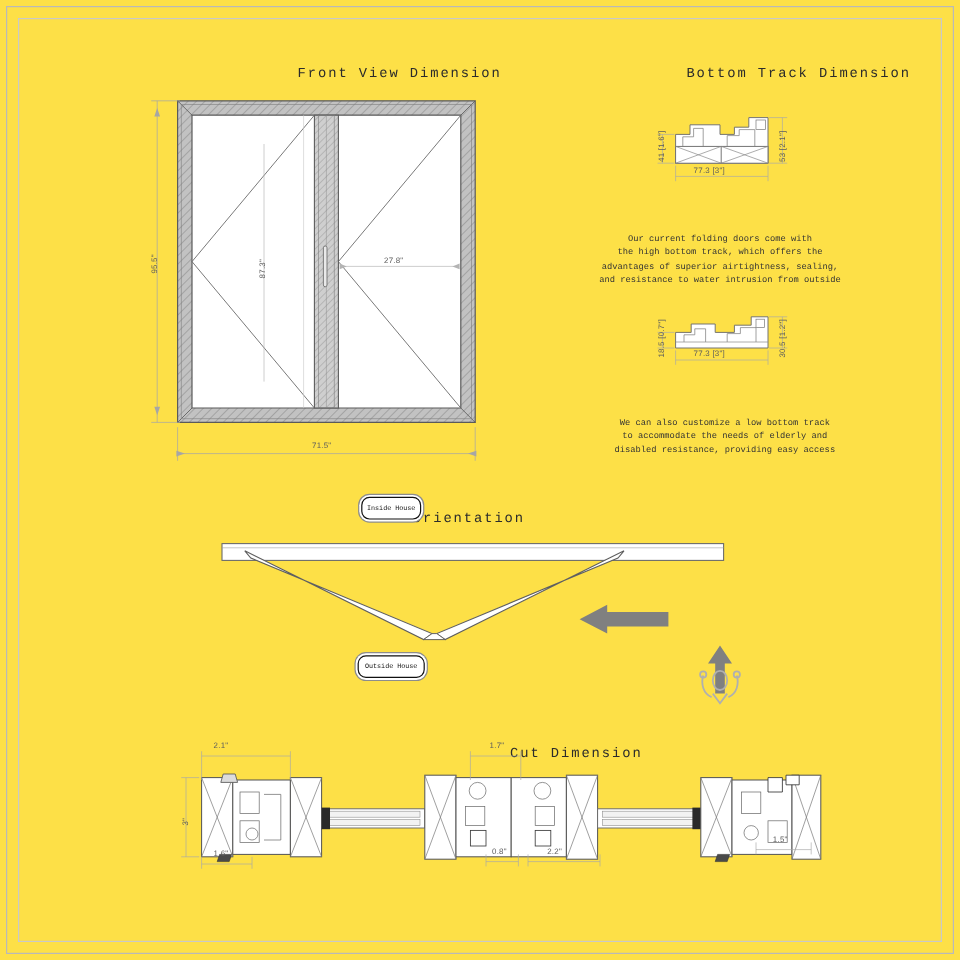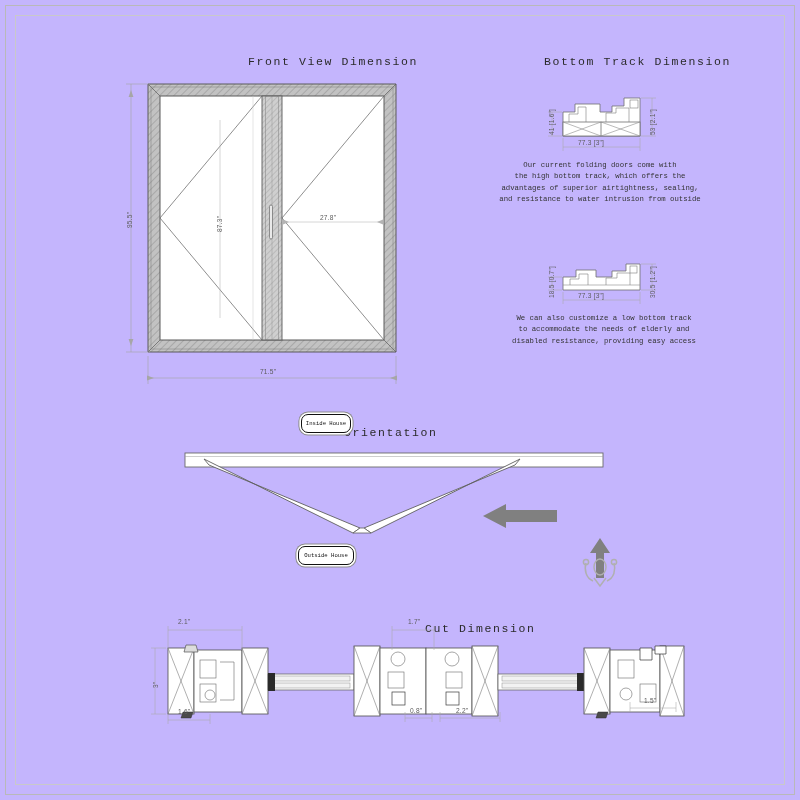--- a/index.html
+++ b/index.html
@@ -1,39 +1,39 @@
 <!DOCTYPE html>
 <html><head>
 <meta charset="utf-8">
 <style>
   html,body{margin:0;padding:0;background:#ffffff;}
   body{width:800px;height:800px;font-family:"Liberation Mono",monospace;color:#1a1a1a;}
-  #sheet{position:relative;width:800px;height:800px;overflow:hidden;background:#c4b5fd;}
+  #sheet{position:relative;width:800px;height:800px;overflow:hidden;background:#fde047;}
   .border-outer{position:absolute;left:5px;top:5px;width:790px;height:790px;border:1px solid #b9b9b9;box-sizing:border-box;}
   .border-inner{position:absolute;left:15px;top:15px;width:770px;height:770px;border:1px solid #c9c9c9;box-sizing:border-box;}
   .ttl{position:absolute;font-family:"Liberation Mono",monospace;font-size:11.5px;letter-spacing:1.6px;color:#2b2b2b;white-space:nowrap;}
   .dim{position:absolute;font-family:"Liberation Sans",sans-serif;font-size:6.6px;color:#5c5c5c;white-space:nowrap;letter-spacing:.2px;}
   .dimv{position:absolute;font-family:"Liberation Sans",sans-serif;font-size:6.6px;color:#5c5c5c;white-space:nowrap;letter-spacing:.2px;
         transform-origin:0 0;transform:rotate(-90deg);}
-  .para{position:absolute;font-family:"Liberation Mono",monospace;font-size:7.3px;line-height:11.4px;color:#333;text-align:center;white-space:pre-line;}
+  .para{position:absolute;font-family:"Liberation Mono",monospace;font-size:7.3px;line-height:11.4px;color:#333;text-align:center;white-space:pre-line;margin-top:35px;}
   .tag{position:absolute;border:1.4px solid #111;border-radius:7px;background:#fff;
        display:flex;align-items:center;justify-content:center;
        font-family:"Liberation Mono",monospace;font-size:5.6px;color:#111;box-shadow:0 0 0 1.6px #fff,0 0 0 2.6px #8d8d8d;}
   svg{position:absolute;left:0;top:0;overflow:visible;}
 </style>
 </head>
 <body>
 
 <div id="sheet">
 
   <div class="border-outer"></div>
   <div class="border-inner"></div>
 
   <div class="ttl" style="left:248px;top:55px;">Front View Dimension</div>
-  <div class="ttl" style="left:508px;top:55px;padding-left:36px;">Bottom Track Dimension</div>
+  <div class="ttl" style="left:536px;top:55px;padding-left:36px;">Bottom Track Dimension</div>
   <div class="ttl" style="left:344px;top:426px;">Orientation</div>
   <div class="ttl" style="left:425px;top:622px;">Cut Dimension</div>
 
   <svg width="800" height="800">
     <defs>
       <pattern id="hatchA" width="5" height="5" patternTransform="rotate(45)" patternUnits="userSpaceOnUse">
         <rect width="5" height="5" fill="#c2c2c2"></rect>
         <line x1="0" y1="0" x2="0" y2="5" stroke="#8e8e8e" stroke-width="1"></line>
       </pattern>
       <pattern id="hatchB" width="4" height="4" patternTransform="rotate(45)" patternUnits="userSpaceOnUse">

